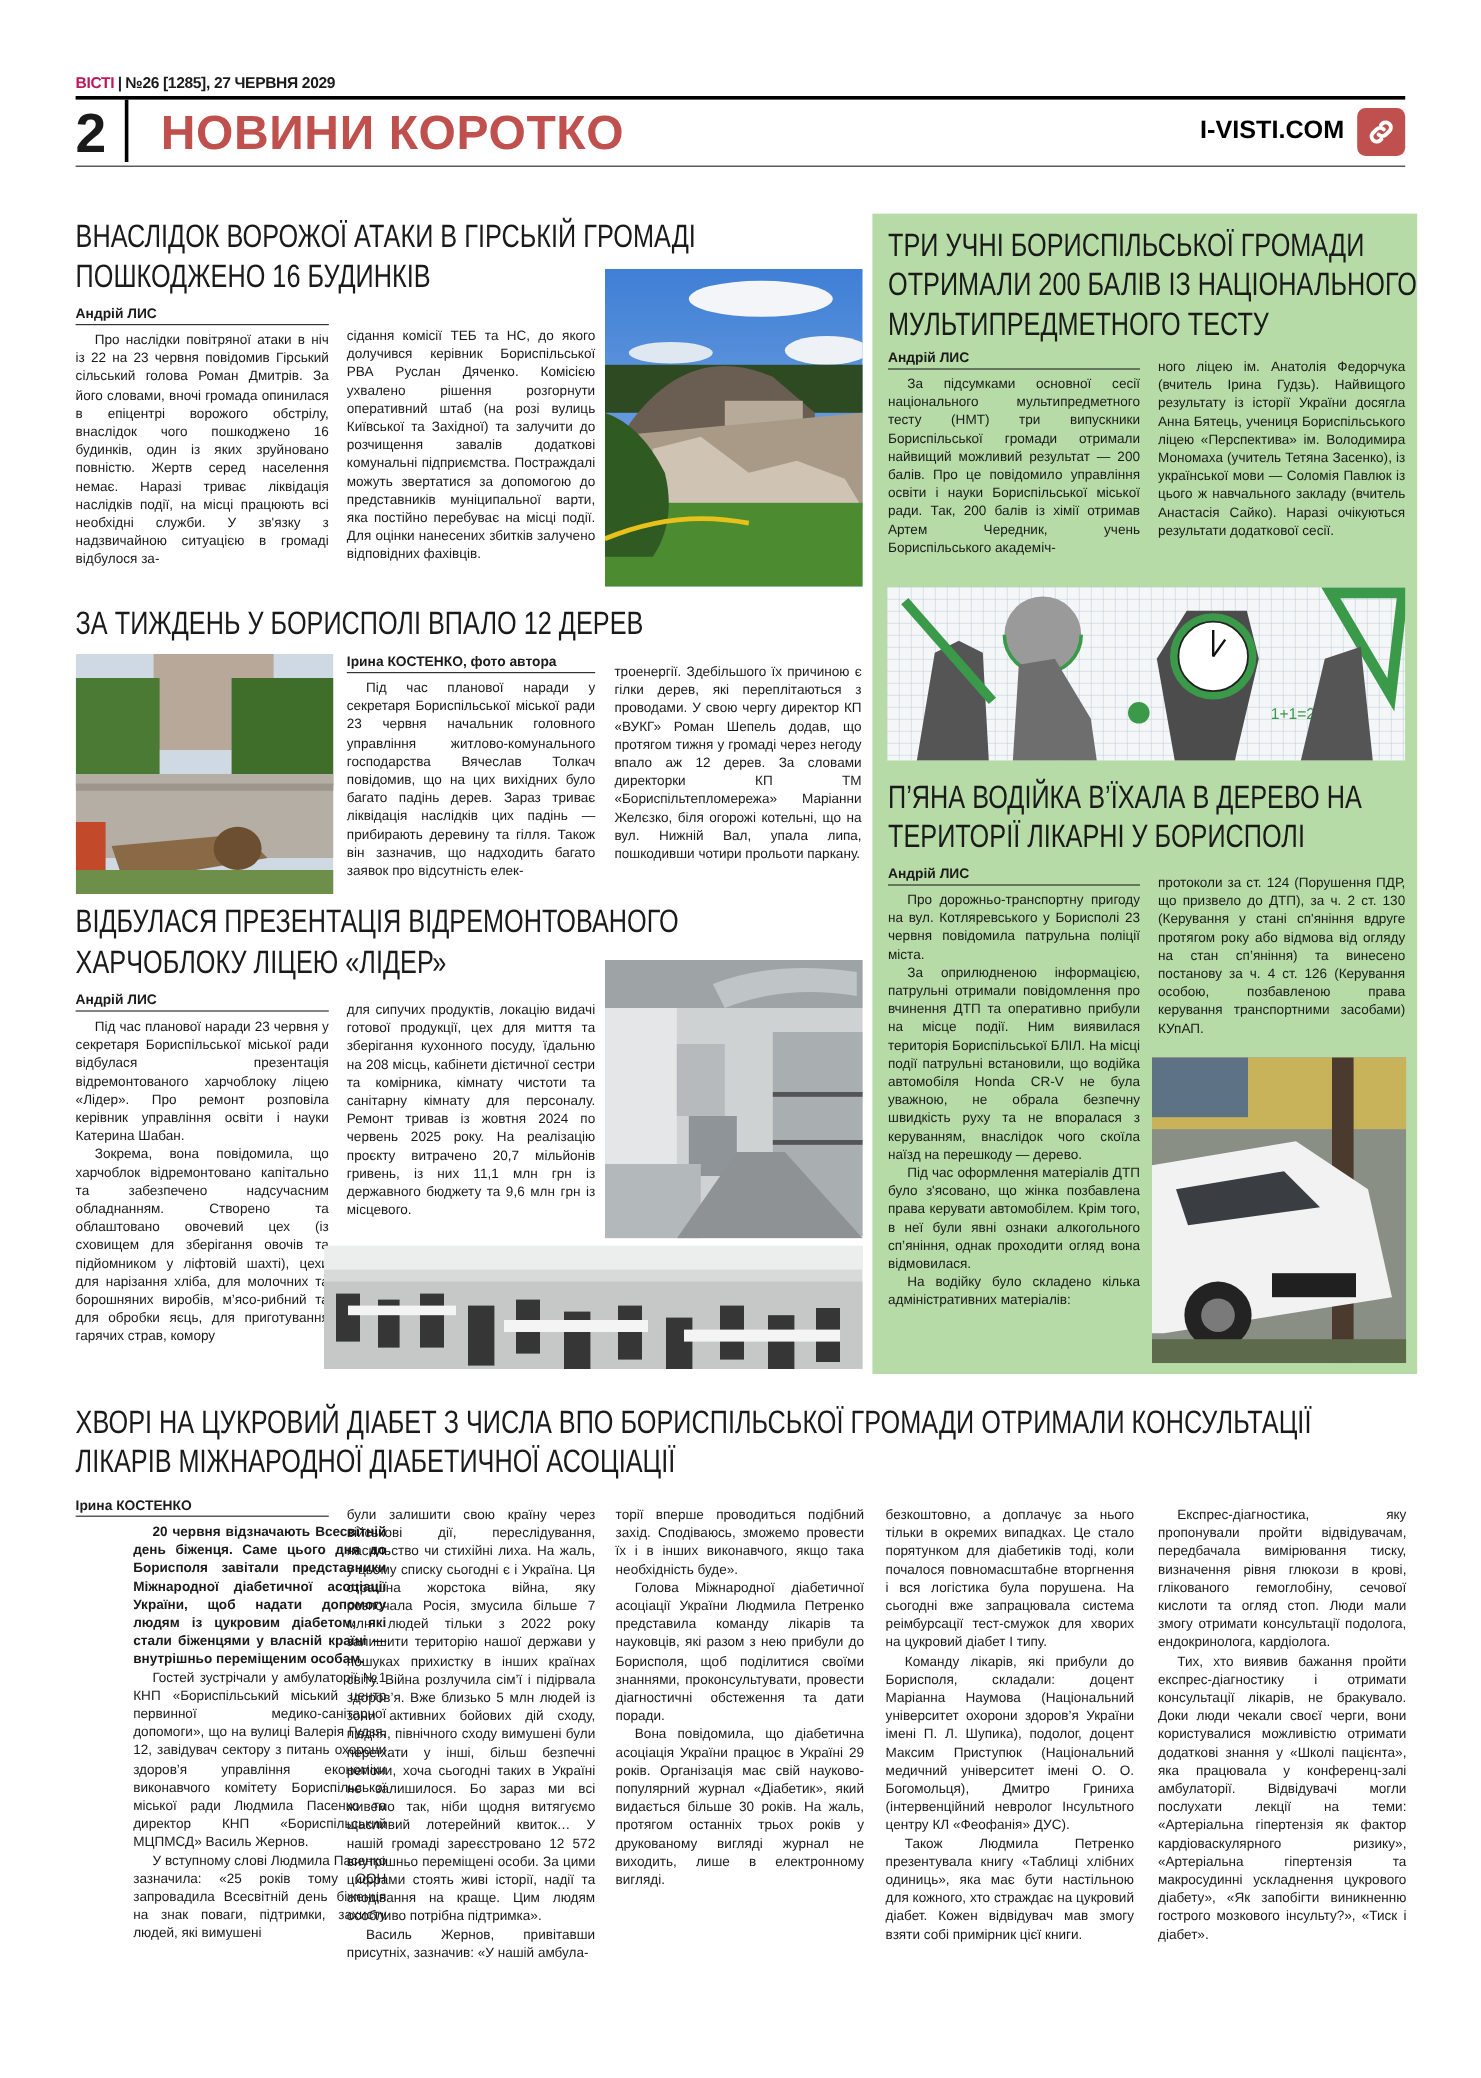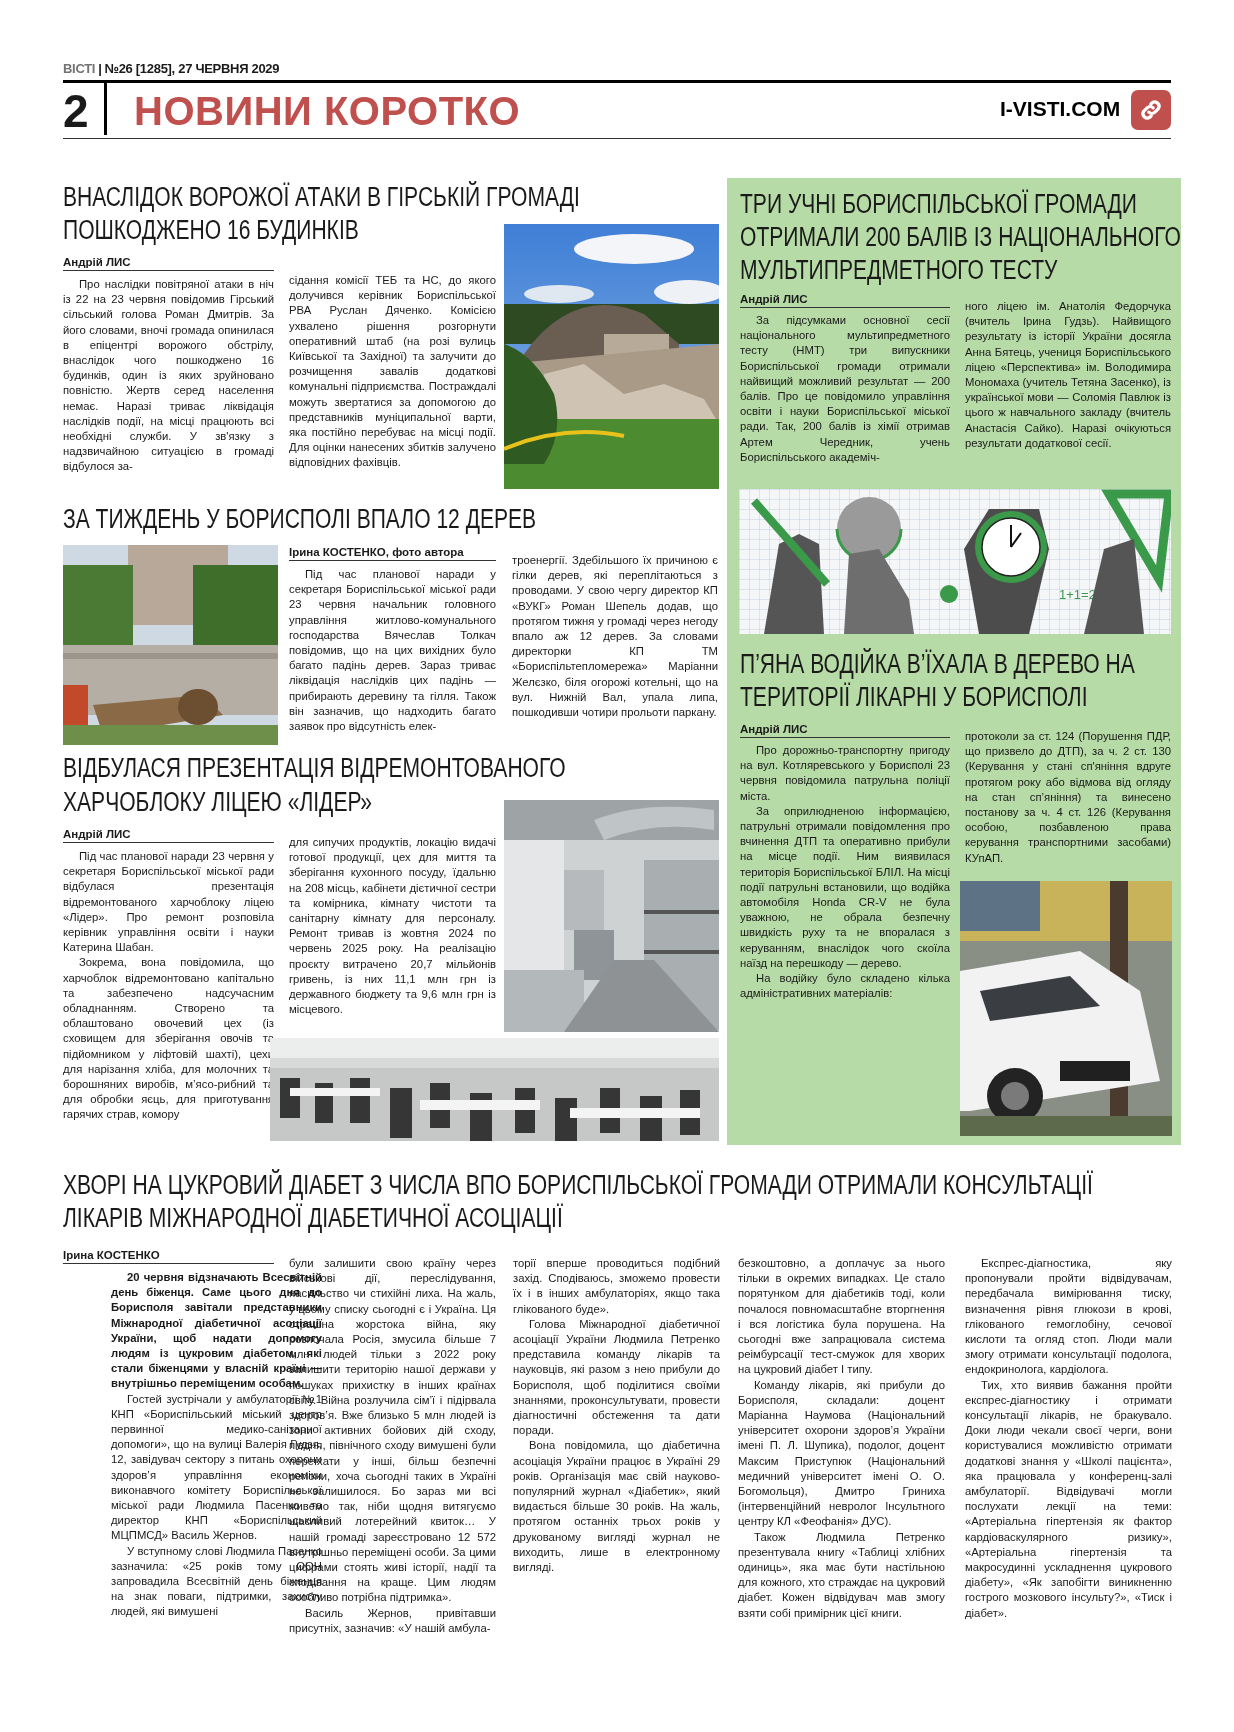--- a/index.html
+++ b/index.html
@@ -3,21 +3,21 @@
 <meta charset="utf-8">
 <style>
   * { box-sizing: border-box; margin: 0; padding: 0; }
   html, body { width: 1234px; height: 1732px; background: #ffffff; overflow: hidden; }
   body { position: relative; font-family: "Liberation Sans", sans-serif; color: #1a1a1a; }
 
   .abs { position: absolute; }
 
   
   .mast-top { left: 63px; top: 61px; font-family: "Liberation Sans", sans-serif; font-size: 13px; font-weight: bold; letter-spacing: -0.3px; white-space: nowrap; }
-  .mast-brand { color: #737373; }
+  .mast-brand { color: #be185d; }
   .mast-sep { color: #222; margin: 0 3px; }
   .rule-thick { left: 63px; top: 80px; width: 1108px; height: 3px; background: #000; }
   .page-num { left: 63px; top: 86px; font-size: 46px; font-weight: bold; line-height: 50px; }
   .page-vbar { left: 104px; top: 83px; width: 3px; height: 52px; background: #000; }
   .section-title { left: 134px; top: 86px; font-size: 40px; font-weight: bold; color: #c0504d; line-height: 50px; letter-spacing: 0.5px; }
   .site-link { left: 1000px; top: 97px; font-size: 21px; font-weight: bold; color: #000000; }
   .link-badge { left: 1131px; top: 90px; width: 40px; height: 40px; background: #c0504d; border-radius: 7px; display: flex; align-items: center; justify-content: center; }
   .rule-thin { left: 63px; top: 138px; width: 1108px; height: 1px; background: #333; }
 
   
@@ -215,20 +215,21 @@
   </div>
 </section>
 
 <section>
   <div class="abs headline" style="left:740px;top:648px;">П’ЯНА ВОДІЙКА В’ЇХАЛА В ДЕРЕВО НА</div>
   <div class="abs headline" style="left:740px;top:681px;">ТЕРИТОРІЇ ЛІКАРНІ У БОРИСПОЛІ</div>
   <div class="abs byline" style="left:740px;top:723px;width:210px;">Андрій ЛИС</div>
   <div class="abs body" style="left:740px;top:743px;width:210px;">
     <p>Про дорожньо-транспортну пригоду на вул. Котляревського у Борисполі 23 червня повідомила патрульна поліції міста.</p>
     <p>За оприлюдненою інформацією, патрульні отримали повідомлення про вчинення ДТП та оперативно прибули на місце події. Ним виявилася територія Бориспільської БЛІЛ. На місці події патрульні встановили, що водійка автомобіля Honda CR-V не була уважною, не обрала безпечну швидкість руху та не впоралася з керуванням, внаслідок чого скоїла наїзд на перешкоду — дерево.</p>
+    <p>Під час оформлення матеріалів ДТП було з'ясовано, що жінка позбавлена права керувати автомобілем. Крім того, в неї були явні ознаки алкогольного сп’яніння, однак проходити огляд вона відмовилася.</p>
     <p>На водійку було складено кілька адміністративних матеріалів:</p>
   </div>
   <div class="abs body" style="left:965px;top:729px;width:206px;">
     <p style="text-indent:0">протоколи за ст. 124 (Порушення ПДР, що призвело до ДТП), за ч. 2 ст. 130 (Керування у стані сп'яніння вдруге протягом року або відмова від огляду на стан сп’яніння) та винесено постанову за ч. 4 ст. 126 (Керування особою, позбавленою права керування транспортними засобами) КУпАП.</p>
   </div>
   <div class="abs photo" style="left:960px;top:881px;width:212px;height:255px;">
     <svg width="212" height="255" viewBox="0 0 212 255" preserveAspectRatio="none">
       <rect width="212" height="255" fill="#8a8f86"></rect>
       <rect width="212" height="60" fill="#c8b35a"></rect>
       <rect x="0" y="0" width="80" height="50" fill="#5e7286"></rect>
@@ -250,21 +251,21 @@
   <div class="abs body" style="left:63px;top:1270px;width:211px;margin-left:48px;">
     <p class="lead">20 червня відзначають Всесвітній день біженця. Саме цього дня до Борисполя завітали представники Міжнародної діабетичної асоціації України, щоб надати допомогу людям із цукровим діабетом, які стали біженцями у власній країні — внутрішньо переміщеним особам.</p>
     <p>Гостей зустрічали у амбулаторії №1 КНП «Бориспільський міський центр первинної медико-санітарної допомоги», що на вулиці Валерія Гудзя, 12, завідувач сектору з питань охорони здоров’я управління економіки виконавчого комітету Бориспільської міської ради Людмила Пасенко та директор КНП «Бориспільський МЦПМСД» Василь Жернов.</p>
     <p>У вступному слові Людмила Пасенко зазначила: «25 років тому ООН запровадила Всесвітній день біженця на знак поваги, підтримки, захисту людей, які вимушені</p>
   </div>
   <div class="abs body" style="left:289px;top:1256px;width:207px;">
     <p style="text-indent:0">були залишити свою країну через військові дії, переслідування, насильство чи стихійні лиха. На жаль, у цьому списку сьогодні є і Україна. Ця страшна жорстока війна, яку розпочала Росія, змусила більше 7 млн людей тільки з 2022 року залишити територію нашої держави у пошуках прихистку в інших країнах світу. Війна розлучила сім’ї і підірвала здоров’я. Вже близько 5 млн людей із зони активних бойових дій сходу, півдня, північного сходу вимушені були переїхати у інші, більш безпечні регіони, хоча сьогодні таких в Україні не залишилося. Бо зараз ми всі живемо так, ніби щодня витягуємо щасливий лотерейний квиток… У нашій громаді зареєстровано 12 572 внутрішньо переміщені особи. За цими цифрами стоять живі історії, надії та сподівання на краще. Цим людям особливо потрібна підтримка».</p>
     <p>Василь Жернов, привітавши присутніх, зазначив: «У нашій амбула-</p>
   </div>
   <div class="abs body" style="left:513px;top:1256px;width:207px;">
-    <p style="text-indent:0">торії вперше проводиться подібний захід. Сподіваюсь, зможемо провести їх і в інших амбулаторіях, якщо така глікованого буде».</p>
+    <p style="text-indent:0">торії вперше проводиться подібний захід. Сподіваюсь, зможемо провести їх і в інших виконавчого, якщо така необхідність буде».</p>
     <p>Голова Міжнародної діабетичної асоціації України Людмила Петренко представила команду лікарів та науковців, які разом з нею прибули до Борисполя, щоб поділитися своїми знаннями, проконсультувати, провести діагностичні обстеження та дати поради.</p>
     <p>Вона повідомила, що діабетична асоціація України працює в Україні 29 років. Організація має свій науково-популярний журнал «Діабетик», який видається більше 30 років. На жаль, протягом останніх трьох років у друкованому вигляді журнал не виходить, лише в електронному вигляді.</p>
   </div>
   <div class="abs body" style="left:738px;top:1256px;width:207px;">
     <p style="text-indent:0">безкоштовно, а доплачує за нього тільки в окремих випадках. Це стало порятунком для діабетиків тоді, коли почалося повномасштабне вторгнення і вся логістика була порушена. На сьогодні вже запрацювала система реімбурсації тест-смужок для хворих на цукровий діабет І типу.</p>
     <p>Команду лікарів, які прибули до Борисполя, складали: доцент Маріанна Наумова (Національний університет охорони здоров’я України імені П. Л. Шупика), подолог, доцент Максим Приступюк (Національний медичний університет  імені О. О. Богомольця), Дмитро Гриниха (інтервенційний невролог Інсультного центру КЛ «Феофанія» ДУС).</p>
     <p>Також Людмила Петренко презентувала книгу «Таблиці хлібних одиниць», яка має бути настільною для кожного, хто страждає на цукровий діабет. Кожен відвідувач мав змогу взяти собі примірник цієї книги.</p>
   </div>
   <div class="abs body" style="left:965px;top:1256px;width:207px;">
     <p>Експрес-діагностика, яку пропонували пройти відвідувачам, передбачала вимірювання тиску, визначення рівня глюкози в крові, глікованого гемоглобіну, сечової кислоти та огляд стоп. Люди мали змогу отримати консультації подолога, ендокринолога, кардіолога.</p>

